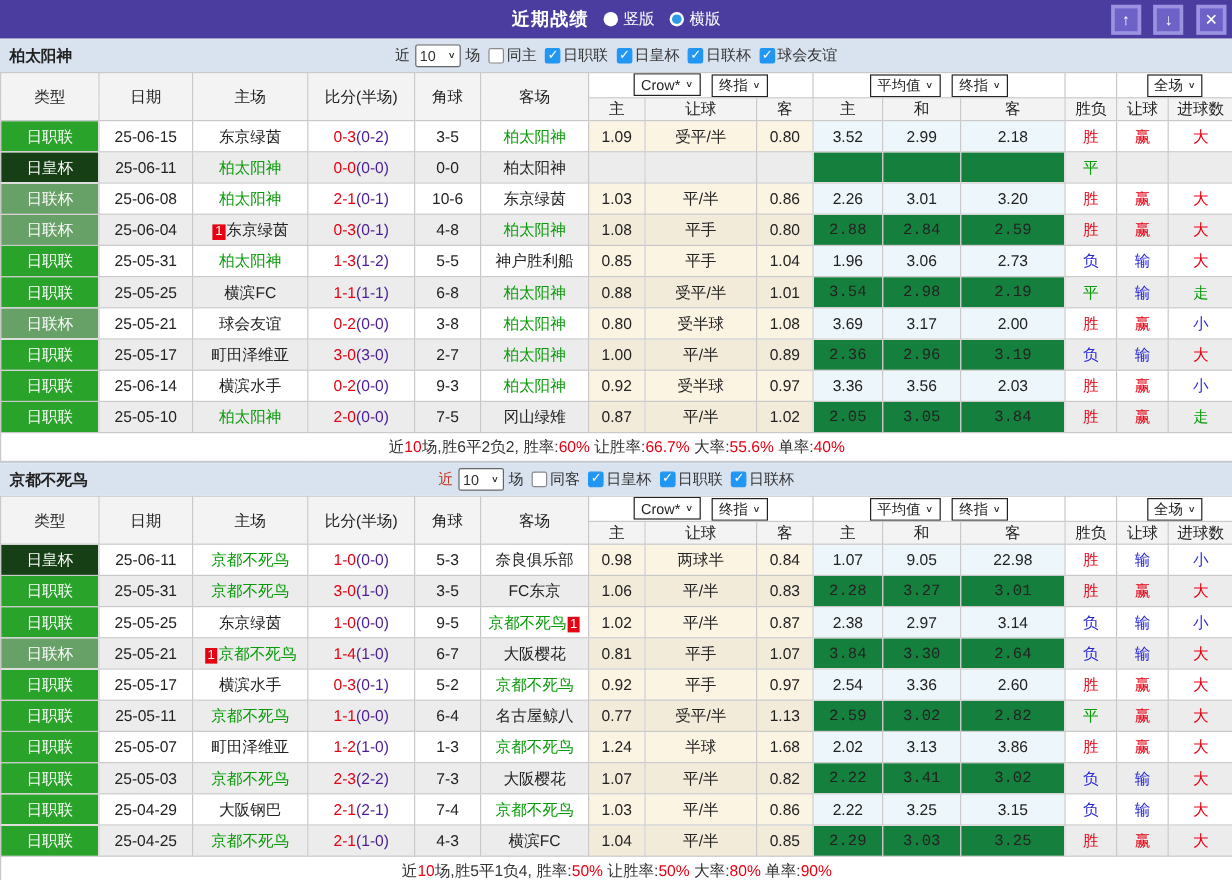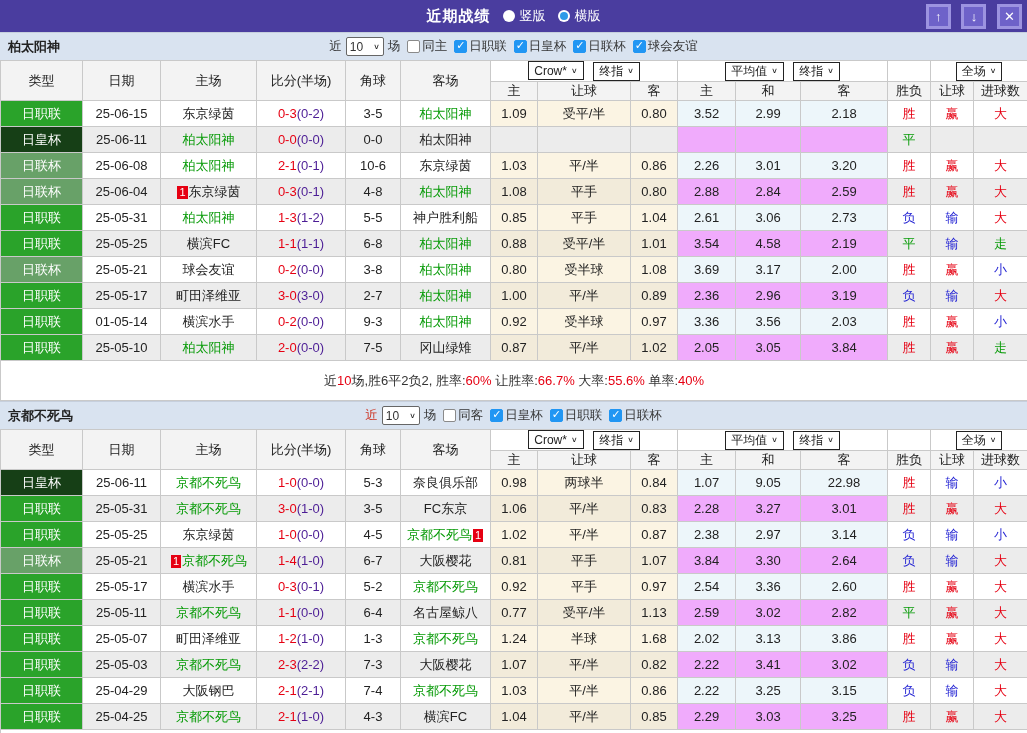--- a/index.html
+++ b/index.html
@@ -59,33 +59,33 @@
   .dd{
     display:inline-flex; align-items:center; gap:4px;
     border:1px solid #222; background:#fff; padding:0 5px; height:19px;
     font-size:12px; margin:0 3px; cursor:pointer;
   }
   tbody tr.odd td{ background:#fff; }
   tbody tr.even td{ background:#ececec; }
   tbody tr.odd td.hcp{ background:#fbf4e3; }
   tbody tr.even td.hcp{ background:#f2ebda; }
   tbody tr.odd td.avg{ background:#edf6fa; }
-  tbody tr.even td.avg{ background:#f0abfc; }
+  tbody tr.even td.avg{ background:#15803d;font-family:Liberation Mono, monospace; }
   tbody tr td.t-j1{ background:#2aa32a; color:#fff; }
   tbody tr td.t-emp{ background:#163f16; color:#fff; }
   tbody tr td.t-lev{ background:#68a168; color:#fff; }
   .sc{ color:#e60012; }
   .hf{ color:#4c1d95; }
   .focal{ color:#089b08; }
   .card{ background:#e60012; color:#fff; font-size:11px; line-height:13px;
     padding:0 2px; margin:0 1px; display:inline-block; }
   td.r-red{ color:#e60012; }
   td.r-blue{ color:#2727d4; }
   td.r-green{ color:#089b08; }
-  td.summary{ background:#fff; height:40px; color:#333; }
+  td.summary{ background:#fff; height:24px; color:#333; }
   .summary .red{ color:#e60012; }
 </style>
 </head>
 <body>
 
 <div class="titlebar">
   <div class="title-group">
     <span class="tb-title">近期战绩</span>
     <span class="radio"></span>
     <span class="radio-label">竖版</span>
@@ -271,39 +271,39 @@
         <tr class="odd">
           <td class="type t-j1">日职联</td>
           <td class="date">25-05-31</td>
           <td class="team"><span class="focal">柏太阳神</span></td>
           <td class="score"><span class="sc">1-3</span><span class="hf">(1-2)</span></td>
           <td class="corner">5-5</td>
           <td class="team"><span class="">神户胜利船</span></td>
           <td class="hcp">0.85</td>
           <td class="hcp">平手</td>
           <td class="hcp">1.04</td>
-          <td class="avg">2.61</td>
+          <td class="avg">1.96</td>
           <td class="avg">3.06</td>
           <td class="avg">2.73</td>
           <td class="res r-blue">负</td>
           <td class="res r-blue">输</td>
           <td class="res r-red">大</td>
         </tr>
         <tr class="even">
           <td class="type t-j1">日职联</td>
           <td class="date">25-05-25</td>
           <td class="team"><span class="">横滨FC</span></td>
           <td class="score"><span class="sc">1-1</span><span class="hf">(1-1)</span></td>
           <td class="corner">6-8</td>
           <td class="team"><span class="focal">柏太阳神</span></td>
           <td class="hcp">0.88</td>
           <td class="hcp">受平/半</td>
           <td class="hcp">1.01</td>
           <td class="avg">3.54</td>
-          <td class="avg">4.58</td>
+          <td class="avg">2.98</td>
           <td class="avg">2.19</td>
           <td class="res r-green">平</td>
           <td class="res r-blue">输</td>
           <td class="res r-green">走</td>
         </tr>
         <tr class="odd">
           <td class="type t-lev">日联杯</td>
           <td class="date">25-05-21</td>
           <td class="team"><span class="">球会友谊</span></td>
           <td class="score"><span class="sc">0-2</span><span class="hf">(0-0)</span></td>
@@ -331,21 +331,21 @@
           <td class="hcp">0.89</td>
           <td class="avg">2.36</td>
           <td class="avg">2.96</td>
           <td class="avg">3.19</td>
           <td class="res r-blue">负</td>
           <td class="res r-blue">输</td>
           <td class="res r-red">大</td>
         </tr>
         <tr class="odd">
           <td class="type t-j1">日职联</td>
-          <td class="date">01-05-14</td>
+          <td class="date">25-06-14</td>
           <td class="team"><span class="">横滨水手</span></td>
           <td class="score"><span class="sc">0-2</span><span class="hf">(0-0)</span></td>
           <td class="corner">9-3</td>
           <td class="team"><span class="focal">柏太阳神</span></td>
           <td class="hcp">0.92</td>
           <td class="hcp">受半球</td>
           <td class="hcp">0.97</td>
           <td class="avg">3.36</td>
           <td class="avg">3.56</td>
           <td class="avg">2.03</td>
@@ -508,21 +508,21 @@
           <td class="avg">3.01</td>
           <td class="res r-red">胜</td>
           <td class="res r-red">赢</td>
           <td class="res r-red">大</td>
         </tr>
         <tr class="odd">
           <td class="type t-j1">日职联</td>
           <td class="date">25-05-25</td>
           <td class="team"><span class="">东京绿茵</span></td>
           <td class="score"><span class="sc">1-0</span><span class="hf">(0-0)</span></td>
-          <td class="corner">4-5</td>
+          <td class="corner">9-5</td>
           <td class="team"><span class="focal">京都不死鸟</span><span class="card">1</span></td>
           <td class="hcp">1.02</td>
           <td class="hcp">平/半</td>
           <td class="hcp">0.87</td>
           <td class="avg">2.38</td>
           <td class="avg">2.97</td>
           <td class="avg">3.14</td>
           <td class="res r-blue">负</td>
           <td class="res r-blue">输</td>
           <td class="res r-blue">小</td>

